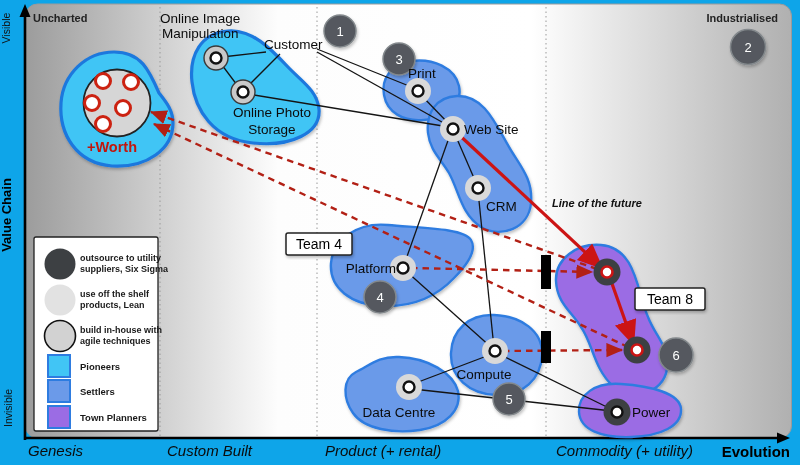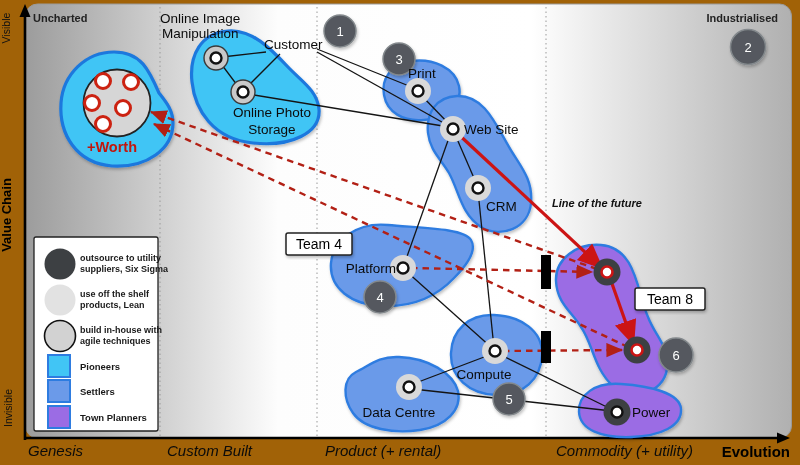--- a/index.html
+++ b/index.html
@@ -1,16 +1,16 @@
 <!DOCTYPE html>
 <html><head>
 <meta charset="utf-8">
 <style>
   html,body{margin:0;padding:0;background:#fff;}
-  .stage{width:800px;height:465px;position:relative;font-family:"Liberation Sans",sans-serif;background:#a16207;overflow:hidden;}
+  .stage{width:800px;height:465px;position:relative;font-family:"Liberation Sans",sans-serif;background:#0ea5e9;overflow:hidden;}
   svg{display:block;}
   text{font-family:"Liberation Sans",sans-serif;fill:#111;}
   .corner-label{font-size:11px;font-weight:bold;fill:#222;}
   .node-label{font-size:13.5px;fill:#0b0b0b;}
   .worth-label{font-size:14.5px;font-weight:bold;fill:#c2150c;}
   .axis-stage{font-size:15px;font-style:italic;fill:#0b0b0b;}
   .axis-title{font-size:15px;font-weight:bold;fill:#000;}
   .yaxis-small{font-size:10.5px;fill:#111;}
   .yaxis-title{font-size:13px;font-weight:bold;fill:#000;}
   .badge-num{font-size:13px;fill:#fff;text-anchor:middle;}

